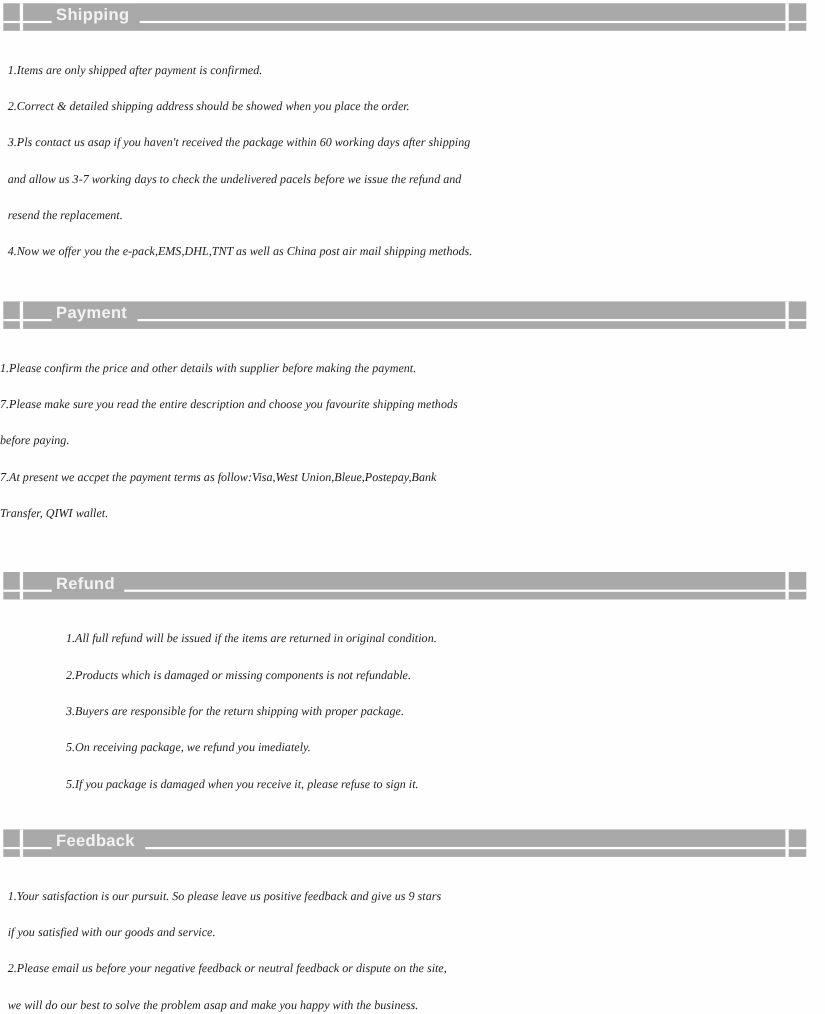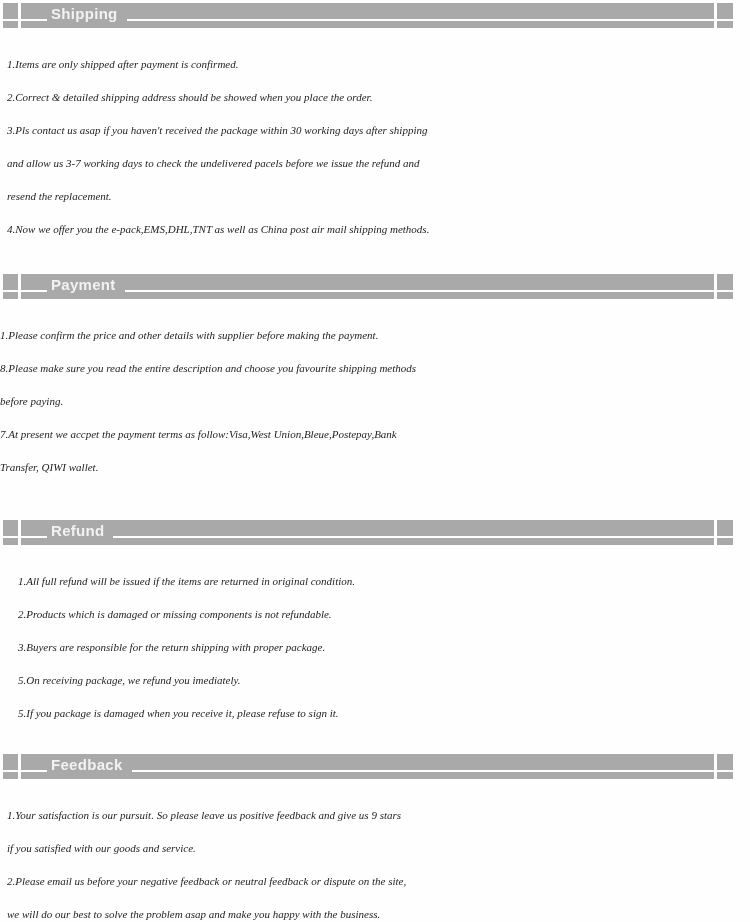--- a/index.html
+++ b/index.html
@@ -47,21 +47,21 @@
     letter-spacing: 0.3px;
     color: var(--bar-text);
     background: var(--bar);
     padding: 0 9px 4px 4px;
   }
 
   
   .sec-body { font-size: 0; }
   .body-shipping { padding: 20px 6px 28px 7px; }
   .body-payment  { padding: 20px 6px 36px 0; }
-  .body-refund   { padding: 20px 22px 24px 18px; }
+  .body-refund   { padding: 20px 22px 24px 18px; margin-left: 42px; }
   .body-feedback { padding: 20px 6px 10px 7px; }
   .policy-item {
     margin: 0;
     font-style: italic;
     font-size: 11px;
     line-height: 33px;
     white-space: pre-line;
     color: var(--text);
   }
 </style>
@@ -71,37 +71,37 @@
 <div class="section section-shipping">
   <div class="hdr">
     <span class="hdr-hline"></span>
     <span class="hdr-vline-left"></span>
     <span class="hdr-vline-right"></span>
     <span class="hdr-title">Shipping</span>
   </div>
   <div class="sec-body body-shipping">
     <p class="policy-item">1.Items are only shipped after payment is confirmed.</p>
     <p class="policy-item">2.Correct &amp; detailed shipping address should be showed when you place the order.</p>
-    <p class="policy-item">3.Pls contact us asap if you haven't received the package within 30 working days after shipping
+    <p class="policy-item">3.Pls contact us asap if you haven't received the package within 60 working days after shipping
 and allow us 3-7 working days to check the undelivered pacels before we issue the refund and
 resend the replacement.</p>
     <p class="policy-item">4.Now we offer you the e-pack,EMS,DHL,TNT as well as China post air mail shipping methods.</p>
   </div>
 </div>
 
 <div class="section section-payment">
   <div class="hdr">
     <span class="hdr-hline"></span>
     <span class="hdr-vline-left"></span>
     <span class="hdr-vline-right"></span>
     <span class="hdr-title">Payment</span>
   </div>
   <div class="sec-body body-payment">
     <p class="policy-item">1.Please confirm the price and other details with supplier before making the payment.</p>
-    <p class="policy-item">8.Please make sure you read the entire description and choose you favourite shipping methods
+    <p class="policy-item">7.Please make sure you read the entire description and choose you favourite shipping methods
 before paying.</p>
     <p class="policy-item">7.At present we accpet the payment terms as follow:Visa,West Union,Bleue,Postepay,Bank
 Transfer, QIWI wallet.</p>
   </div>
 </div>
 
 <div class="section section-refund">
   <div class="hdr">
     <span class="hdr-hline"></span>
     <span class="hdr-vline-left"></span>

